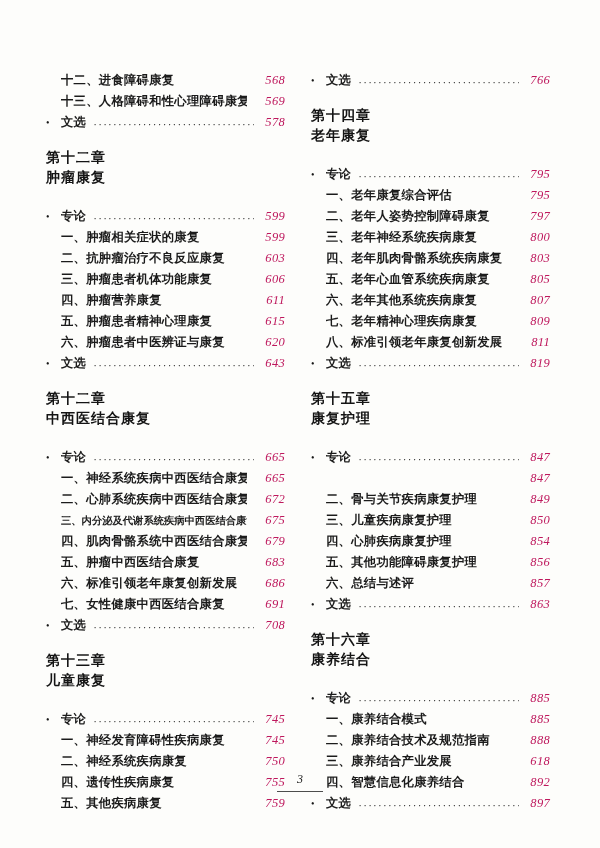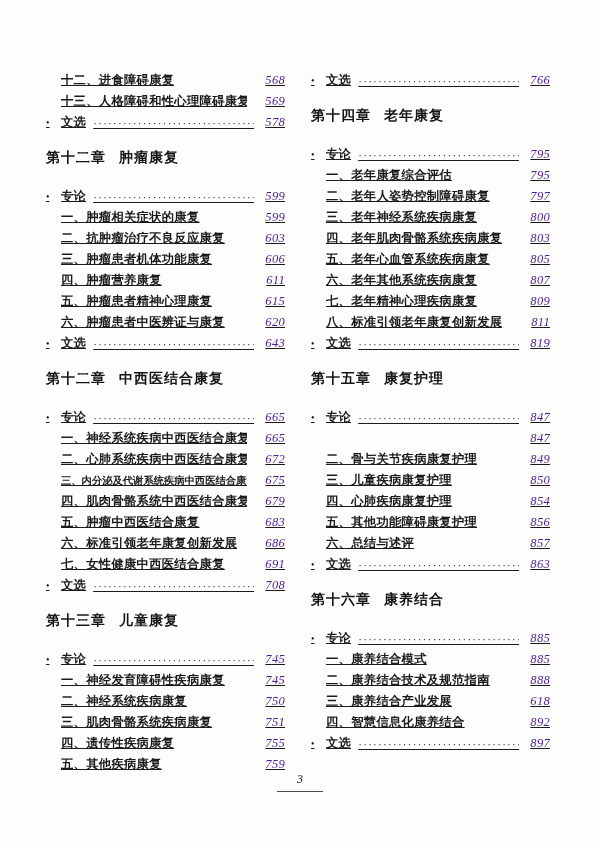--- a/index.html
+++ b/index.html
@@ -18,30 +18,30 @@
 
   .chapter-heading {
     display:flex;
     margin:14px 0 19px 0;
     line-height:20px;
     font-size:14px;
     font-weight:700;
     letter-spacing:1px;
     font-family:"Liberation Sans","DejaVu Sans",sans-serif;
     color:#141414;
+    flex-direction:column;
   }
   .ch-num { margin-right:13px; }
 
   .toc-row {
     display:flex;
-    align-items:center;
+    align-items:flex-start;
     height:21px;
     line-height:21px;
     white-space:nowrap;
-    text-decoration:underline;
   }
   .bdot {
     flex:0 0 15px;
     font-size:10px;
     color:#161616;
   }
   .label {
     flex:0 1 auto;
     font-size:12.3px;
     letter-spacing:0.3px;
@@ -61,21 +61,21 @@
     content:"······················································································································";
     font-size:11px;
     letter-spacing:1.3px;
   }
   .pagenum {
     flex:0 0 26px;
     text-align:right;
     font-style:italic;
     font-size:12.5px;
     letter-spacing:0.3px;
-    color:#4c1d95;
+    color:#be185d;
   }
 
   .footer { position:absolute; top:772px; left:0; width:100%; text-align:center; }
   .folio { font-style:italic; font-size:12px; color:#222; }
   .folio-rule { width:46px; border-top:1px solid #4d4d4d; margin:4px auto 0 auto; }
 </style>
 </head>
 <body>
 
 <div class="page">
@@ -261,26 +261,20 @@
     <span class="pagenum">745</span>
   </div>
 
   <div class="toc-row row-numbered">
     <span class="bdot"></span>
     <span class="label">二、神经系统疾病康复</span>
     <span class="leader"></span>
     <span class="pagenum">750</span>
   </div>
 
-  <div class="toc-row row-numbered">
-    <span class="bdot"></span>
-    <span class="label">三、肌肉骨骼系统疾病康复</span>
-    <span class="leader"></span>
-    <span class="pagenum">751</span>
-  </div>
 
   <div class="toc-row row-numbered">
     <span class="bdot"></span>
     <span class="label">四、遗传性疾病康复</span>
     <span class="leader"></span>
     <span class="pagenum">755</span>
   </div>
 
   <div class="toc-row row-numbered">
     <span class="bdot"></span>

